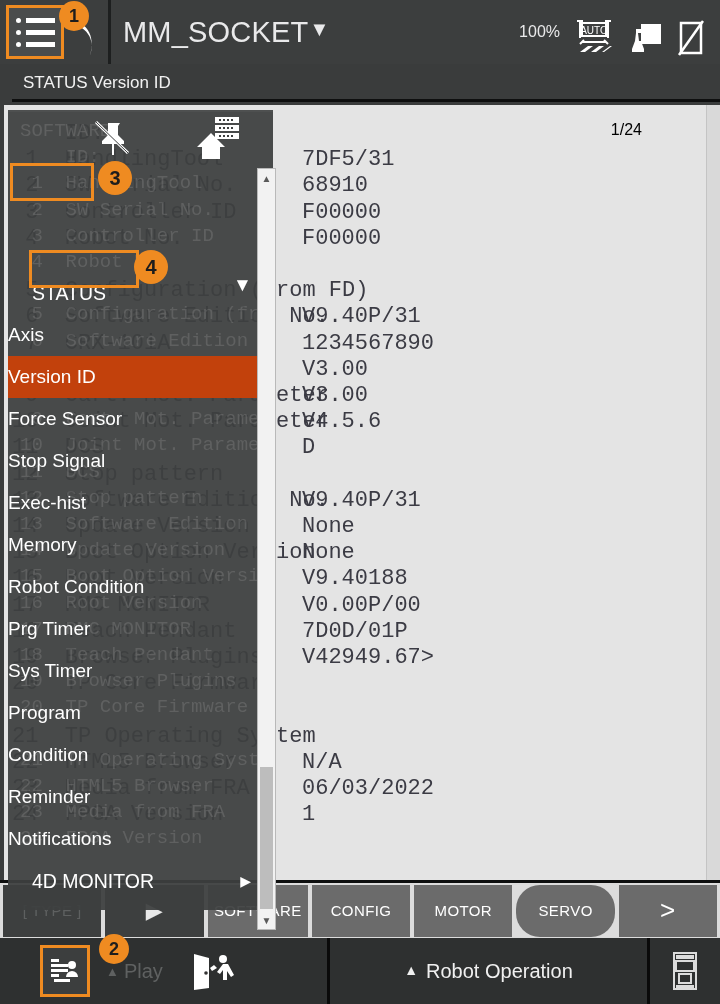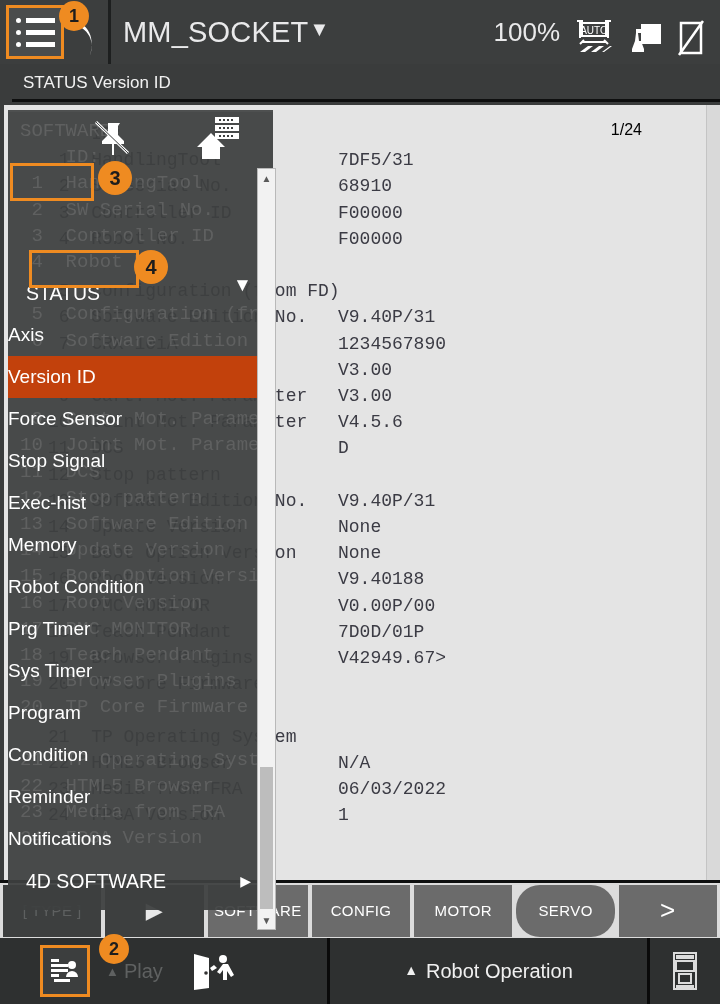--- a/index.html
+++ b/index.html
@@ -42,42 +42,41 @@
   .badge1 { left: 59px; top: 1px; width: 30px; height: 30px; font-size: 18px; }
 
   .title-area { flex: 1; display: flex; align-items: center; padding-left: 12px; }
   .app-title {
     color: #e9e9ea; font-size: 29px; letter-spacing: .2px;
     font-family: "Liberation Sans", sans-serif;
   }
   .title-caret { font-size: 20px; margin-left: 1px; position: relative; top: -3px; }
 
   .topbar-right { display: flex; align-items: center; gap: 14px; padding-right: 14px; }
-  .pct { color: #e9e9ea; font-size: 26px; }
+  .pct { color: #e9e9ea; font-size: 16px; }
   .ic { display: block; margin-top: 15px; }
 
   
   .statusbar {
     position: absolute; left: 12px; top: 67px; width: 720px; height: 35px;
     background: #3a3c3c; color: #f1f1f1; font-size: 17px;
     display: flex; align-items: center; padding-left: 11px;
     border-bottom: 3px solid #0e0f0f;
   }
 
   
   .content {
     position: absolute; left: 0; top: 105px; width: 720px; height: 775px;
     background: #e4e4e4;
   }
   .content-inner {
     position: relative; width: 100%; height: 100%;
     font-family: "Liberation Mono", monospace;
-    font-size: 18px; line-height: 26.2px; color: #3b3b44;
+    font-size: 22px; line-height: 26.2px; color: #3b3b44;
     padding-top: 16px;
-    padding-left: 36px;
   }
   .drow { display: flex; white-space: pre; padding-left: 12px; }
   .dlabel { width: 290px; display: inline-block; }
   .dval { display: inline-block; }
   .pageno { position: absolute; right: 78px; top: 16px; }
   .blank { height: 26.2px; }
 
   
   .pane-left-edge {
     position: absolute; left: 0; top: 0; width: 4px; height: 775px;
@@ -155,21 +154,21 @@
   .home-icon { position: absolute; left: 185px; top: 3px; }
   .menu-caret {
     position: absolute; left: 225px; top: 162px; color: #fff; font-size: 19px;
     z-index: 45;
   }
 
   .mitem {
     position: relative; height: 42px; display: flex; align-items: center;
     color: #ffffff; font-size: 19px; z-index: 44;
   }
-  .mitem.level0 { padding-left: 18px; font-size: 19.5px; }
+  .mitem.level0 { padding-left: 24px; font-size: 19.5px; }
   .mitem.selected { background: #c2410c; }
   .mitem .arrow { position: absolute; right: 22px; font-size: 14px; }
   .hl-box {
     position: absolute; border: 3px solid #ef8b21; z-index: 50; pointer-events: none;
   }
   .badge3 { left: 98px; top: 161px; width: 34px; height: 34px; font-size: 20px; }
   .badge4 { left: 134px; top: 250px; width: 34px; height: 34px; font-size: 20px; }
 
   
   .menu-scroll {
@@ -427,21 +426,21 @@
         <div class="mitem">
           <span>Condition</span>
         </div>
         <div class="mitem">
           <span>Reminder</span>
         </div>
         <div class="mitem">
           <span>Notifications</span>
         </div>
         <div class="mitem level0">
-          <span>4D SOFTWARE</span>
+          <span>4D MONITOR</span>
           <span class="arrow">▶</span>
         </div>
         <div class="mitem level0"></div>
       </div>
   </div>
 
   <div class="hl-box" style="left:10px;top:163px;width:84px;height:38px;"></div>
   <div class="badge badge3">3</div>
   <div class="hl-box" style="left:29px;top:250px;width:110px;height:38px;"></div>
   <div class="badge badge4">4</div>

